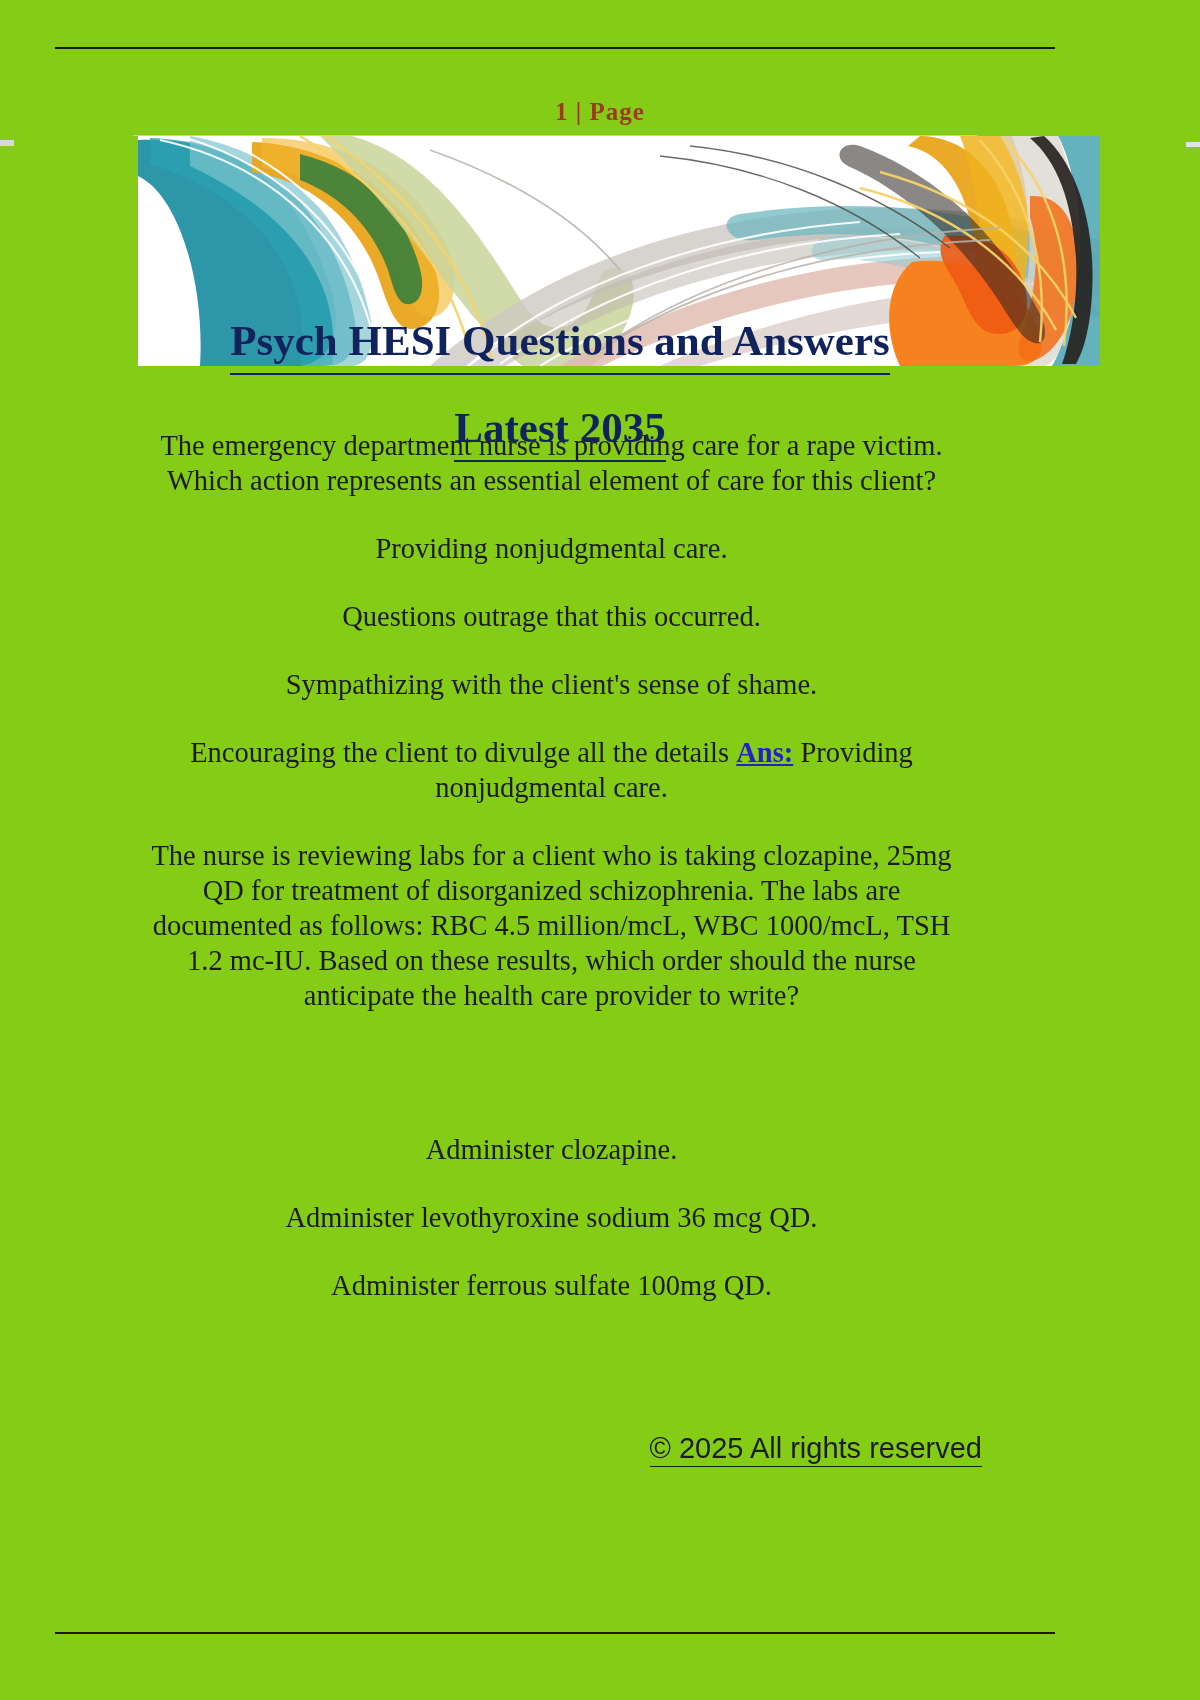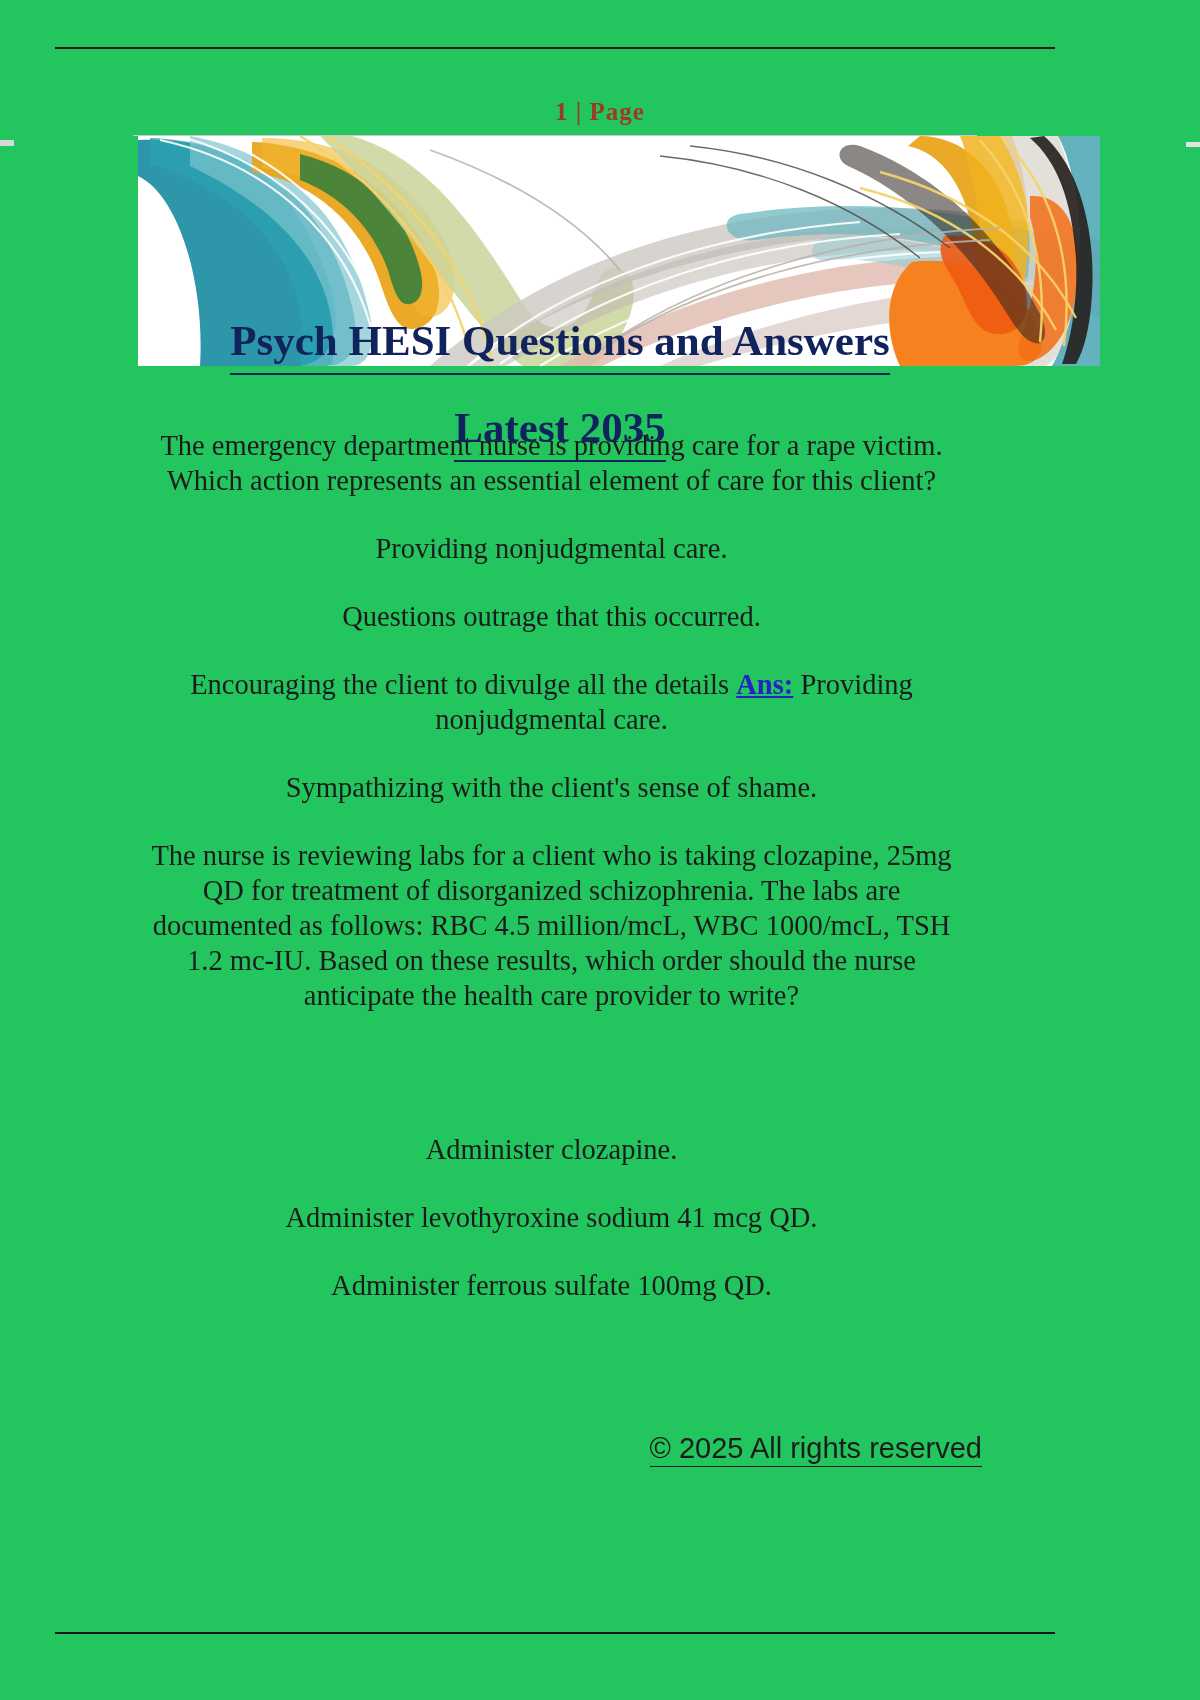--- a/index.html
+++ b/index.html
@@ -7,21 +7,21 @@
     padding: 0;
     background: #ffffff;
   }
   body {
     font-family: "Liberation Serif", serif;
   }
   .page {
     position: relative;
     width: 1200px;
     height: 1700px;
-    background: #22c55e;
+    background: #84cc16;
     overflow: hidden;
   }
 
   
   .rule-top {
     position: absolute;
     left: 55px;
     top: 47px;
     width: 1000px;
     height: 0;
@@ -242,29 +242,29 @@
   </div>
 
   <div class="body-col">
 
     <p class="para">The emergency department nurse is providing care for a rape victim. Which action represents an essential element of care for this client?</p>
 
     <p class="para">Providing nonjudgmental care.</p>
 
     <p class="para">Questions outrage that this occurred.</p>
 
+    <p class="para">Sympathizing with the client's sense of shame.</p>
+
     <p class="para"><span>Encouraging the client to divulge all the details </span><a class="ans-link" href="#">Ans:</a><span> Providing nonjudgmental care.</span></p>
 
-    <p class="para">Sympathizing with the client's sense of shame.</p>
-
     <p class="para gap-big">The nurse is reviewing labs for a client who is taking clozapine, 25mg QD for treatment of disorganized schizophrenia. The labs are documented as follows: RBC 4.5 million/mcL, WBC 1000/mcL, TSH 1.2 mc-IU. Based on these results, which order should the nurse anticipate the health care provider to write?</p>
 
     <p class="para">Administer clozapine.</p>
 
-    <p class="para">Administer levothyroxine sodium 41 mcg QD.</p>
+    <p class="para">Administer levothyroxine sodium 36 mcg QD.</p>
 
     <p class="para">Administer ferrous sulfate 100mg QD.</p>
 
   </div>
 
   <div class="footer">
     <span class="fnote">© 2025 All rights reserved</span>
   </div>
 
   <div class="rule-bottom"></div>

